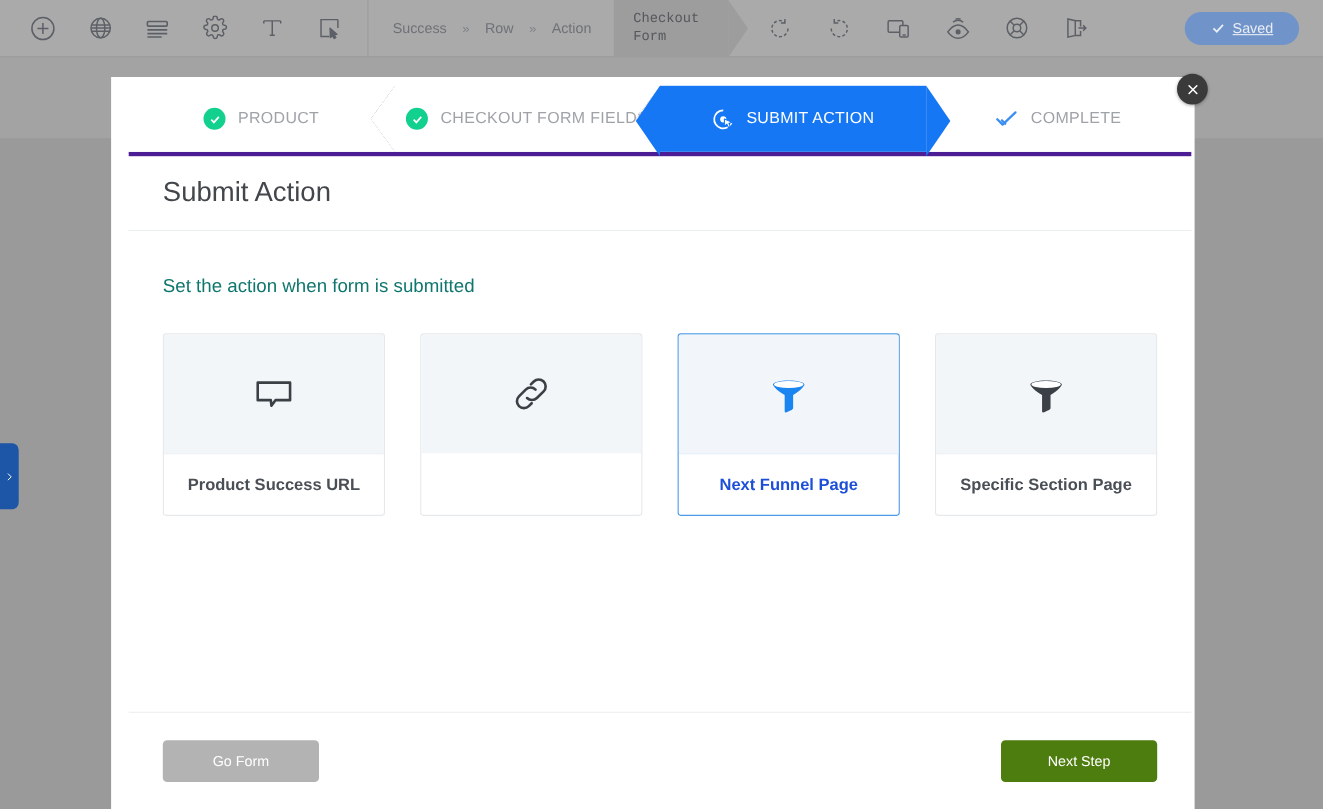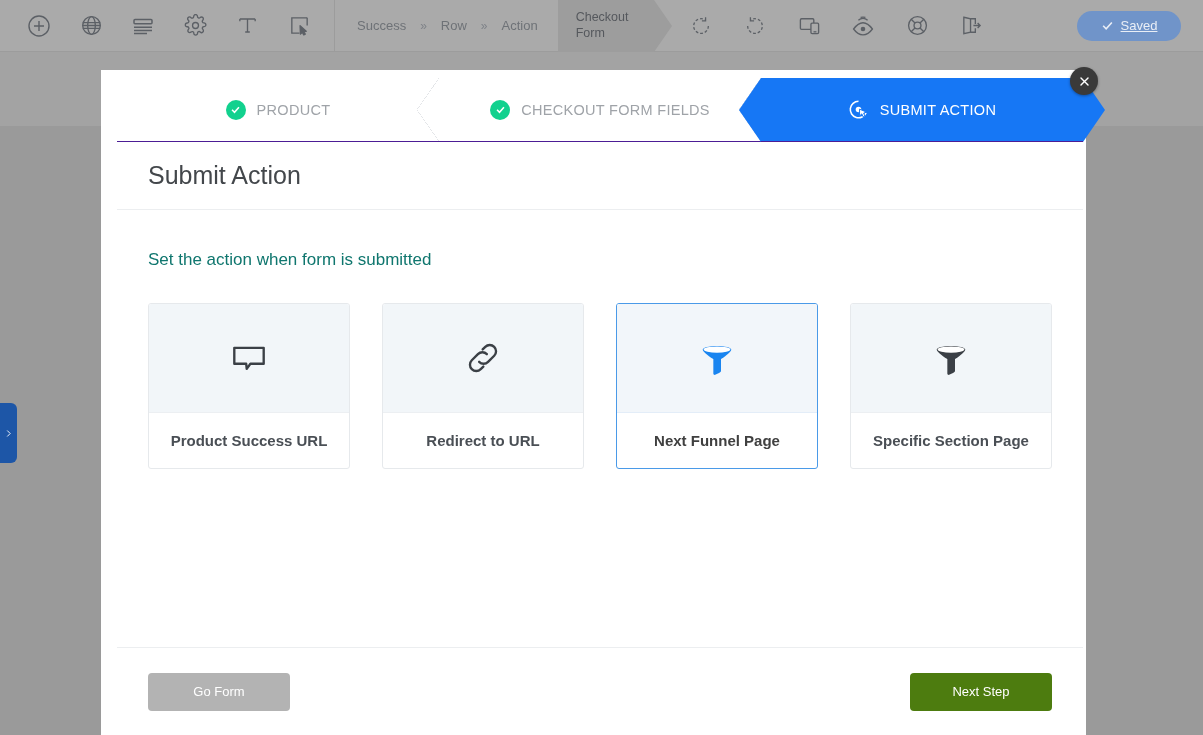--- a/index.html
+++ b/index.html
@@ -47,20 +47,21 @@
     position: relative;
     background: #9d9d9d;
     height: 52px;
     display: flex; align-items: center;
     padding: 0 26px 0 18px;
     margin-left: 6px;
     color: #55585d;
     font-size: 12.5px;
     line-height: 1.25;
     cursor: pointer;
+    font-family: Liberation Mono, monospace;
   }
   .crumb-active::after {
     content:"";
     position: absolute; right: -18px; top: 0;
     border-top: 26px solid transparent;
     border-bottom: 26px solid transparent;
     border-left: 18px solid #9d9d9d;
   }
   .crumb-active span { display: block; }
 
@@ -134,21 +135,21 @@
     cursor: pointer;
     z-index: 20;
     box-shadow: 0 1px 3px rgba(0,0,0,.35);
   }
 
   
   #steps {
     height: 64px;
     display: flex;
     background: #ffffff;
-    border-bottom: 1px solid #4c1d95;
+    border-bottom: 4px solid #4c1d95;
     position: relative;
     flex: 0 0 64px;
   }
   .step {
     flex: 1 1 0;
     position: relative;
     display: flex; align-items: center; justify-content: center;
     gap: 11px;
     font-size: 14.5px;
     letter-spacing: .3px;
@@ -233,21 +234,21 @@
   }
   .card.selected .card-ico { color: #1a85f0; background: #f2f6fa; }
   .card-label {
     height: 56px;
     display: flex; align-items: center; justify-content: center;
     font-size: 15px;
     font-weight: bold;
     color: #4a4f55;
     border-top: 1px solid #eceff2;
   }
-  .card.selected .card-label { color: #404040; border-top-color: #e3edf8; }
+  .card.selected .card-label { color: #1d4ed8; border-top-color: #e3edf8; }
 
   
   #modal-footer {
     height: 88px;
     border-top: 1px solid #eceef0;
     display: flex; align-items: center; justify-content: space-between;
     padding: 0 31px;
     flex: 0 0 88px;
   }
   .btn {
@@ -418,20 +419,29 @@
       <span class="step-ico">
         <svg width="21" height="21" viewBox="0 0 24 24" fill="none" stroke="#ffffff" stroke-width="1.8">
           <path d="M12 2.6a9.4 9.4 0 1 0 8.6 13.2"></path>
           <circle cx="12" cy="12" r="3.2" fill="#ffffff" stroke="none"></circle>
           <path d="M13.2 11.6 21.4 15l-3.5 1.1 1.4 3.4-2 .9-1.5-3.4-2.6 2.3z" fill="#ffffff" stroke="#1677f5" stroke-width="1.1" stroke-linejoin="round"></path>
         </svg>
       </span>
       <span class="step-label">SUBMIT ACTION</span>
     </div>
 
+    <div class="step">
+      <span class="step-ico">
+        <svg width="21" height="18" viewBox="0 0 26 20" fill="none" stroke="#3d8ef2" stroke-width="2.6" stroke-linecap="round" stroke-linejoin="round">
+          <path d="M2 10.5 8 16.5 22.5 2.8"></path>
+          <path d="M7.2 11.8 11 15.6"></path>
+        </svg>
+      </span>
+      <span class="step-label">COMPLETE</span>
+    </div>
   </div>
 
   <div id="modal-title-bar">
     <h1 id="modal-title">Submit Action</h1>
   </div>
 
   <div id="modal-body">
     <div id="subtitle">Set the action when form is submitted</div>
 
     <div id="cards">
@@ -445,21 +455,20 @@
         <div class="card-label">Product Success URL</div>
       </div>
 
       <div class="card">
         <div class="card-ico">
           <svg width="42" height="42" viewBox="0 0 24 24" fill="none" stroke="currentColor" stroke-width="1.35" stroke-linecap="round">
             <path d="M14.2 9.8a3.6 3.6 0 0 0-5.1 0l-3.5 3.5a3.6 3.6 0 0 0 5.1 5.1l1.5-1.5"></path>
             <path d="M9.8 14.2a3.6 3.6 0 0 0 5.1 0l3.5-3.5a3.6 3.6 0 1 0-5.1-5.1l-1.5 1.5"></path>
           </svg>
         </div>
-        <div class="card-label">Redirect to URL</div>
       </div>
 
       <div class="card selected">
         <div class="card-ico">
           <svg width="44" height="44" viewBox="0 0 24 24" fill="currentColor">
             <path d="M4.2 7.4c0-1.1 3.5-2 7.8-2s7.8.9 7.8 2c0 .9-2.3 3.2-5.6 5.2v6.4c0 .5-.5.9-1.1 1.2l-2.1 1c-.5.2-1-.1-1-.7v-7.9C6.6 10.6 4.2 8.3 4.2 7.4z"></path>
             <ellipse cx="12" cy="7.4" rx="7.3" ry="1.7" fill="#ffffff"></ellipse>
           </svg>
         </div>
         <div class="card-label">Next Funnel Page</div>

